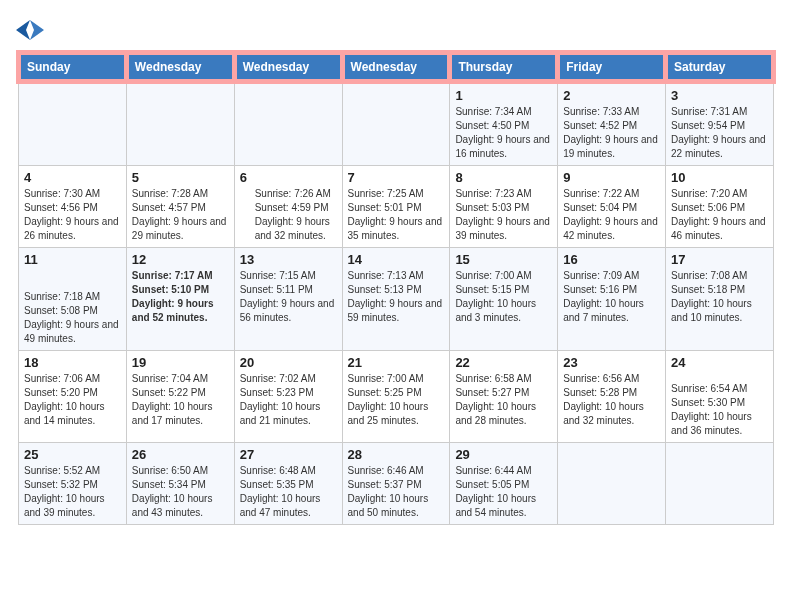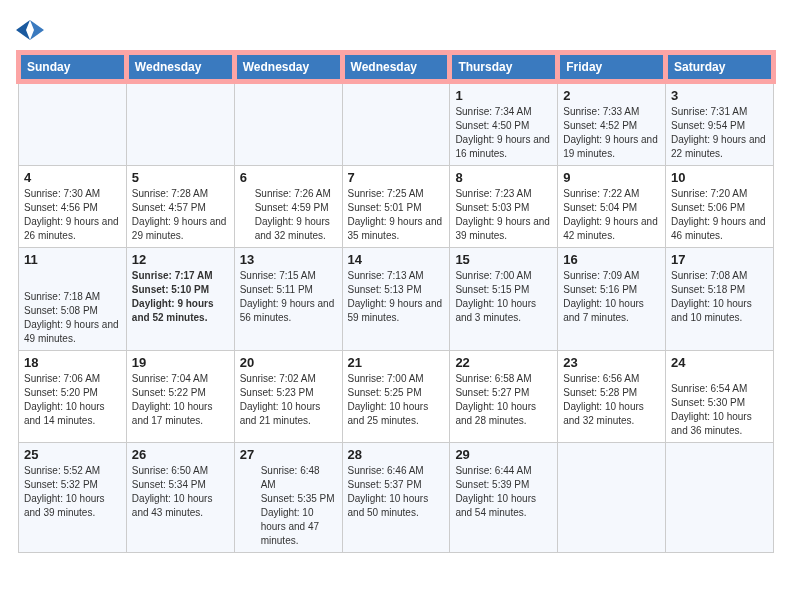--- a/index.html
+++ b/index.html
@@ -283,33 +283,33 @@
 Daylight: 10 hours and 39 minutes.</div>
         </td>
         <td>
           <span class="day-num">26</span>
           <div class="day-info" style="white-space: pre-line;">Sunrise: 6:50 AM
 Sunset: 5:34 PM
 Daylight: 10 hours and 43 minutes.</div>
         </td>
         <td>
           <span class="day-num">27</span>
-          <div class="day-info" style="white-space: pre-line; margin-left: 21px;">Sunrise: 6:48 AM
+          <div class="day-info" style="white-space: pre-line;">Sunrise: 6:48 AM
 Sunset: 5:35 PM
 Daylight: 10 hours and 47 minutes.</div>
         </td>
         <td>
           <span class="day-num">28</span>
           <div class="day-info" style="white-space: pre-line;">Sunrise: 6:46 AM
 Sunset: 5:37 PM
 Daylight: 10 hours and 50 minutes.</div>
         </td>
         <td>
           <span class="day-num">29</span>
           <div class="day-info" style="white-space: pre-line;">Sunrise: 6:44 AM
-Sunset: 5:39 PM
+Sunset: 5:05 PM
 Daylight: 10 hours and 54 minutes.</div>
         </td>
         <td class="empty-cell"></td>
         <td class="empty-cell"></td>
       </tr>
     </tbody>
 </table>
 
 </body></html>

